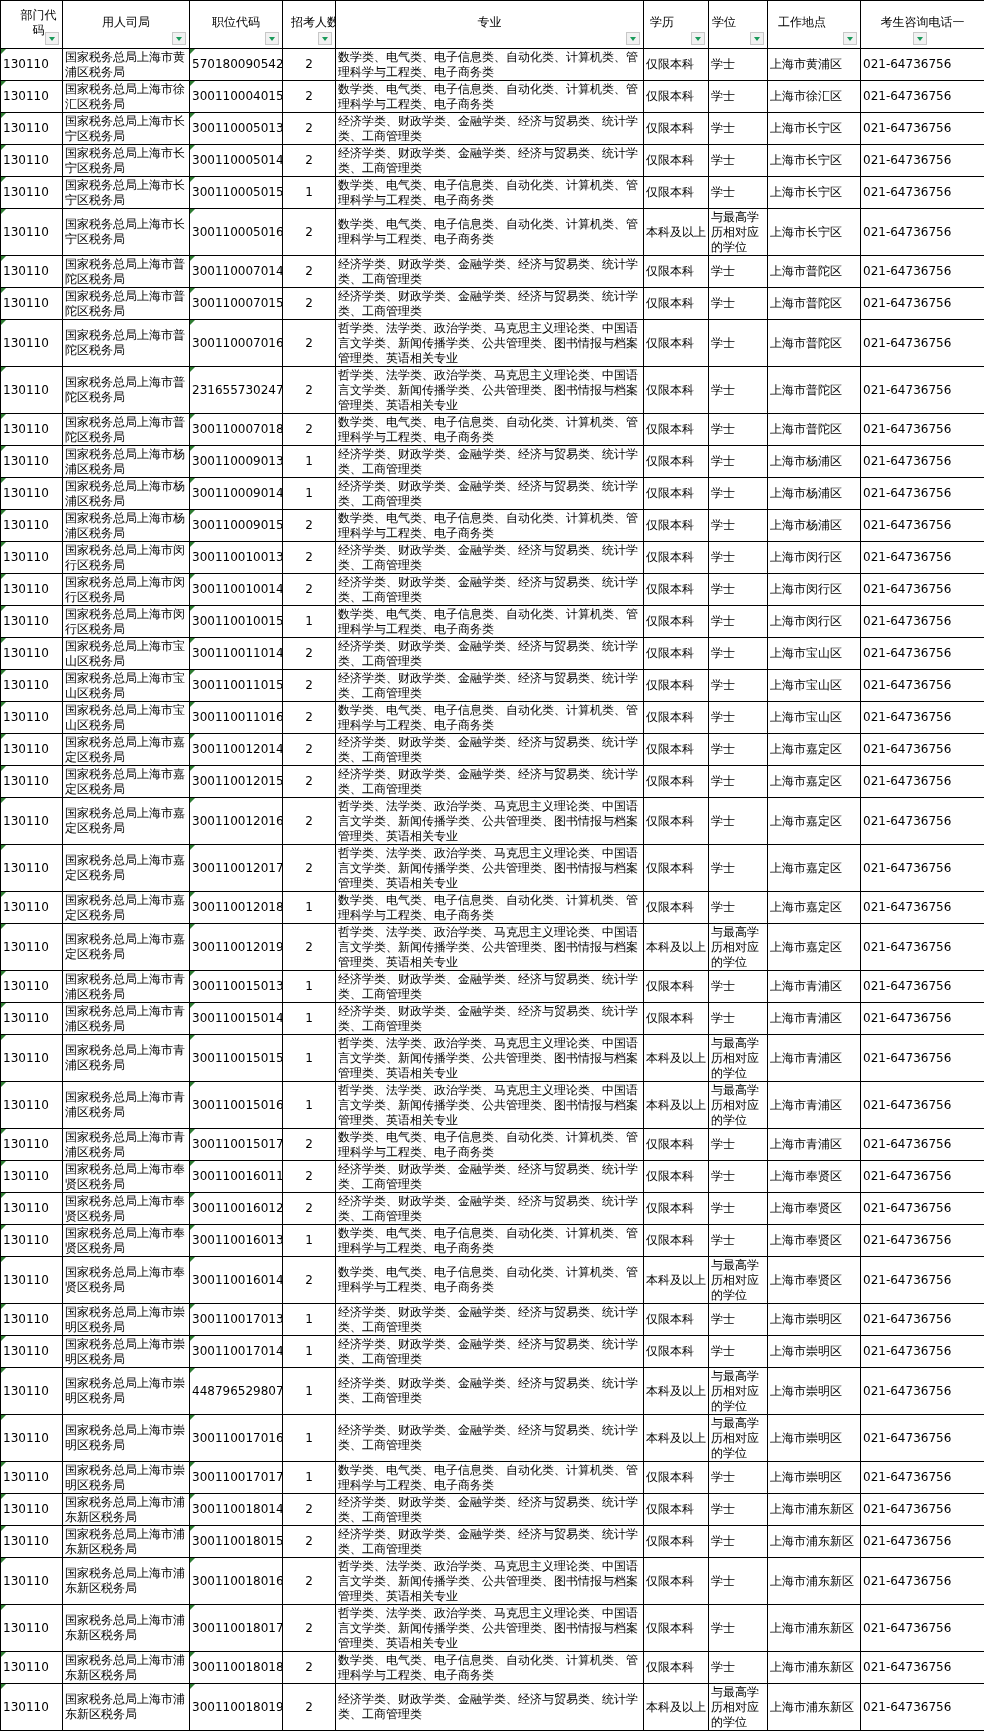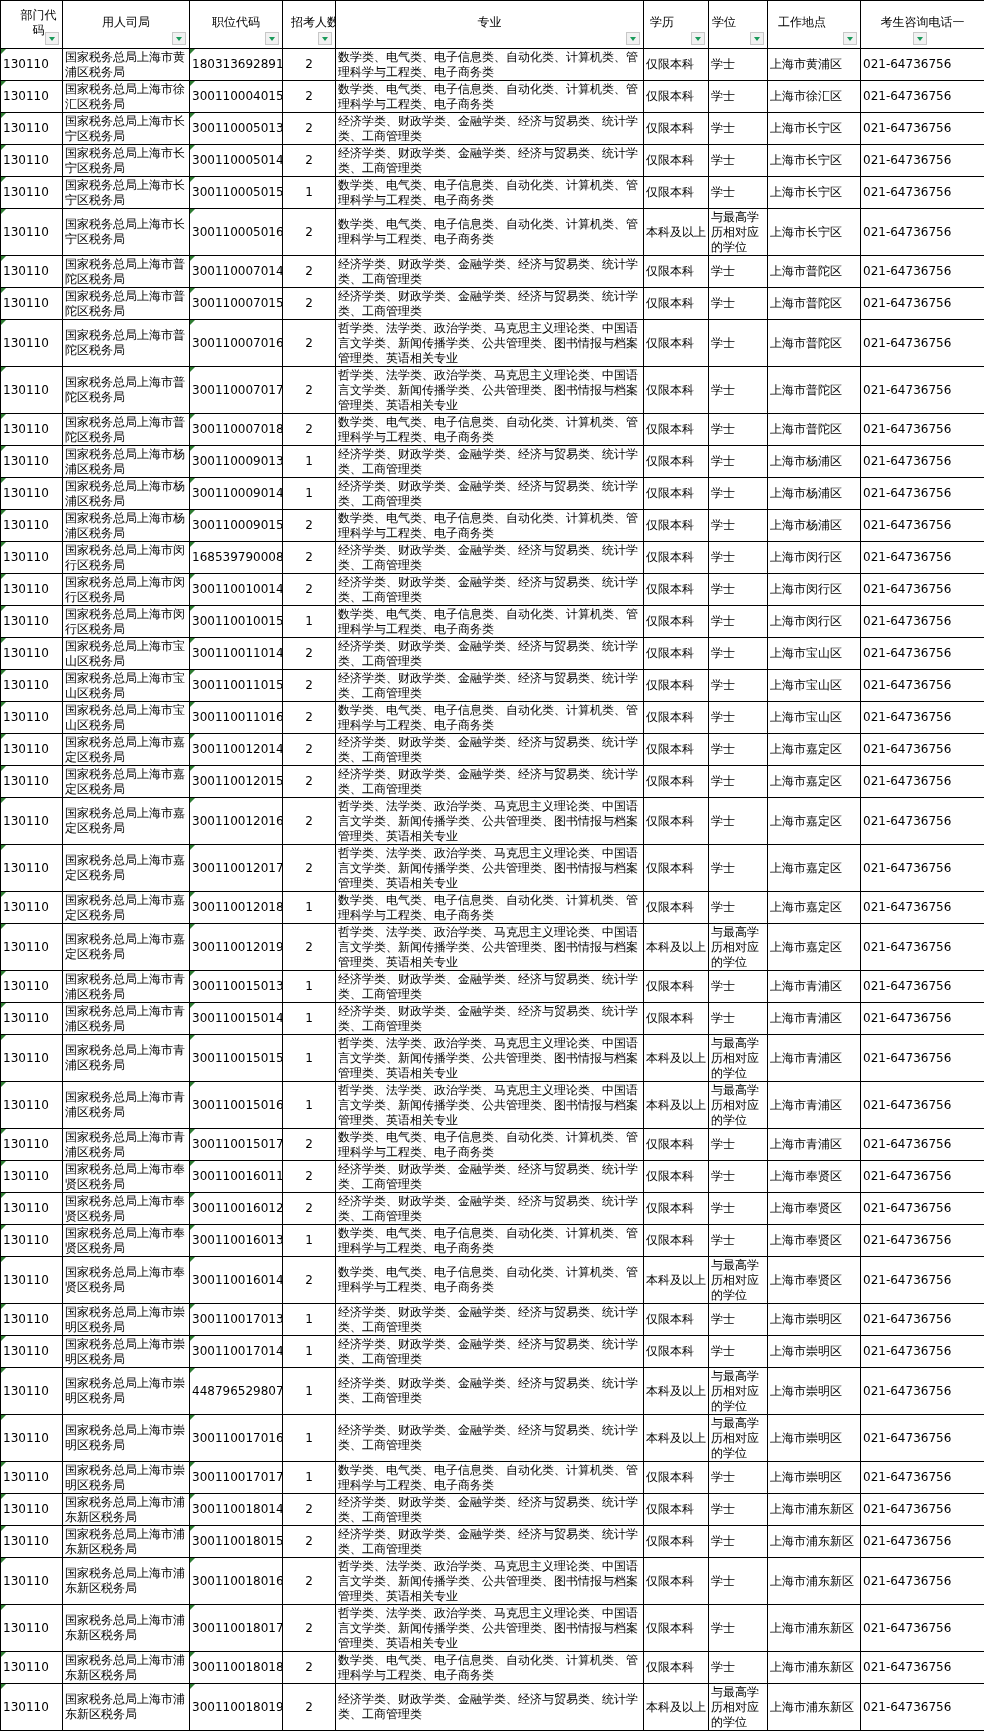--- a/index.html
+++ b/index.html
@@ -43,21 +43,21 @@
       <th><span class="lbl" style="margin-right:28px">学历</span><span class="filter"></span></th>
       <th><span class="lbl" style="margin-right:28px">学位</span><span class="filter"></span></th>
       <th><span class="lbl" style="margin-right:24px">工作地点</span><span class="filter"></span></th>
       <th style="white-space:nowrap"><span class="lbl">考生咨询电话一</span><span class="filter" style="right:auto;left:52px"></span></th>
     </tr>
   </thead>
   <tbody id="tbody">
       <tr class="r2">
         <td class="tri">130110</td>
         <td class="wrap">国家税务总局上海市黄浦区税务局</td>
-        <td class="tri">180313692891</td>
+        <td class="tri">570180090542</td>
         <td class="center">2</td>
         <td class="wrap">数学类、电气类、电子信息类、自动化类、计算机类、管理科学与工程类、电子商务类</td>
         <td class="wrap">仅限本科</td>
         <td class="wrap">学士</td>
         <td class="wrap">上海市黄浦区</td>
         <td>021-64736756</td>
       </tr>
       <tr class="r2">
         <td class="tri">130110</td>
         <td class="wrap">国家税务总局上海市徐汇区税务局</td>
@@ -142,21 +142,21 @@
         <td class="center">2</td>
         <td class="wrap">哲学类、法学类、政治学类、马克思主义理论类、中国语言文学类、新闻传播学类、公共管理类、图书情报与档案管理类、英语相关专业</td>
         <td class="wrap">仅限本科</td>
         <td class="wrap">学士</td>
         <td class="wrap">上海市普陀区</td>
         <td>021-64736756</td>
       </tr>
       <tr class="r3">
         <td class="tri">130110</td>
         <td class="wrap">国家税务总局上海市普陀区税务局</td>
-        <td class="tri">300110007017</td>
+        <td class="tri">231655730247</td>
         <td class="center">2</td>
         <td class="wrap">哲学类、法学类、政治学类、马克思主义理论类、中国语言文学类、新闻传播学类、公共管理类、图书情报与档案管理类、英语相关专业</td>
         <td class="wrap">仅限本科</td>
         <td class="wrap">学士</td>
         <td class="wrap">上海市普陀区</td>
         <td>021-64736756</td>
       </tr>
       <tr class="r2">
         <td class="tri">130110</td>
         <td class="wrap">国家税务总局上海市普陀区税务局</td>
@@ -197,21 +197,21 @@
         <td class="center">2</td>
         <td class="wrap">数学类、电气类、电子信息类、自动化类、计算机类、管理科学与工程类、电子商务类</td>
         <td class="wrap">仅限本科</td>
         <td class="wrap">学士</td>
         <td class="wrap">上海市杨浦区</td>
         <td>021-64736756</td>
       </tr>
       <tr class="r2">
         <td class="tri">130110</td>
         <td class="wrap">国家税务总局上海市闵行区税务局</td>
-        <td class="tri">168539790008</td>
+        <td class="tri">300110010013</td>
         <td class="center">2</td>
         <td class="wrap">经济学类、财政学类、金融学类、经济与贸易类、统计学类、工商管理类</td>
         <td class="wrap">仅限本科</td>
         <td class="wrap">学士</td>
         <td class="wrap">上海市闵行区</td>
         <td>021-64736756</td>
       </tr>
       <tr class="r2">
         <td class="tri">130110</td>
         <td class="wrap">国家税务总局上海市闵行区税务局</td>

